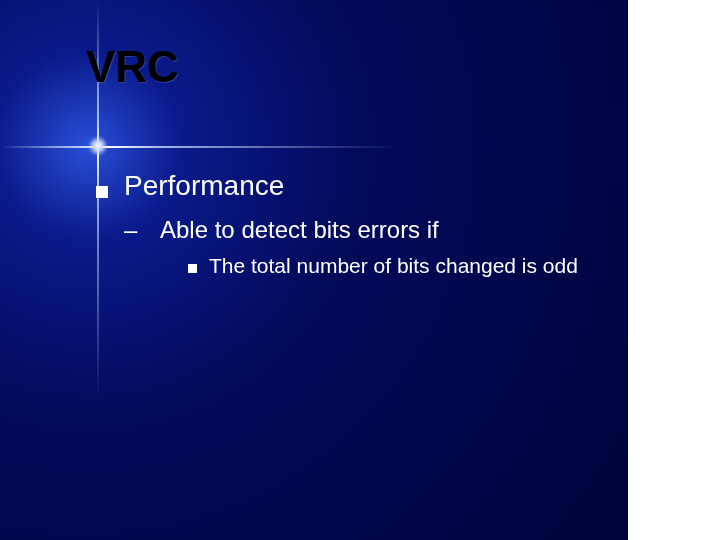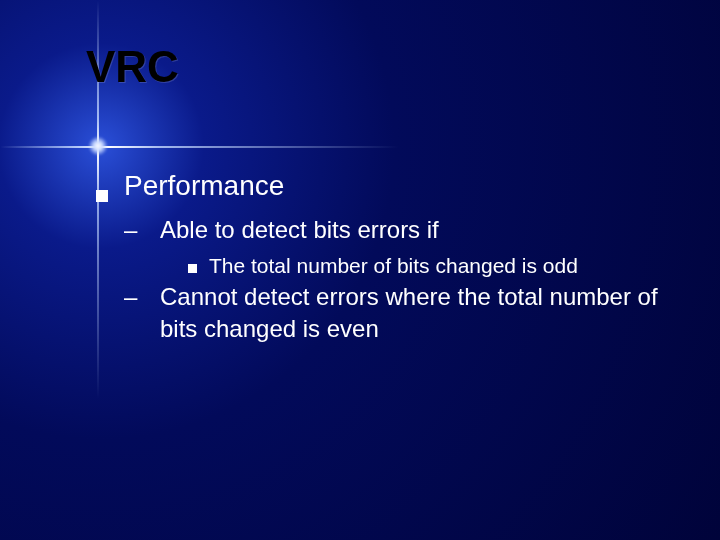--- a/index.html
+++ b/index.html
@@ -5,21 +5,21 @@
   html, body {
     margin: 0;
     padding: 0;
     width: 720px;
     height: 540px;
     overflow: hidden;
     font-family: Verdana, Geneva, sans-serif;
   }
   .slide {
     position: relative;
-    width: 720px;
+    width: 628px;
     height: 540px;
     background: radial-gradient(circle at 14% 27%, #2a4fd8 0%, #0a1a8a 14%, #020a5a 40%, #00033a 100%);
     color: #ffffff;
     box-sizing: border-box;
   }
   
   .flare-h {
     position: absolute;
     top: 146px;
     left: 0;
@@ -61,21 +61,21 @@
 
   .content {
     position: absolute;
     top: 170px;
     left: 96px;
     right: 50px;
   }
 
   .lvl1 {
     display: flex;
-    align-items: flex-end;
+    align-items: center;
     font-size: 28px;
     margin-bottom: 12px;
   }
   .lvl1 .bullet-sq {
     width: 12px;
     height: 12px;
     background: #ffffff;
     flex: 0 0 auto;
     margin-right: 16px;
     margin-top: 12px;
@@ -90,20 +90,21 @@
     padding-left: 18px;
   }
   .dash { display:inline-block; width:18px; }
 
   .lvl3 {
     margin-left: 92px;
     font-size: 21px;
     line-height: 1.35;
     display: flex;
     align-items: baseline;
+    margin-bottom: 8px;
   }
   .lvl3 .bullet-sq-sm {
     width: 9px;
     height: 9px;
     background: #ffffff;
     flex: 0 0 auto;
     margin-right: 12px;
     margin-top: 8px;
   }
 </style>
@@ -128,18 +129,15 @@
 
     <div class="lvl2">
       <span class="dash">–&nbsp;</span><span>Able to detect bits errors if</span>
     </div>
 
     <div class="lvl3">
       <div class="bullet-sq-sm"></div>
       <span>The total number of bits changed is odd</span>
     </div>
 
-    <div class="lvl2">
-      <span class="dash">–&nbsp;</span><span>Cannot detect errors where the total number of bits changed is even</span>
-    </div>
 
   </div>
 </div>
 
 </body></html>

